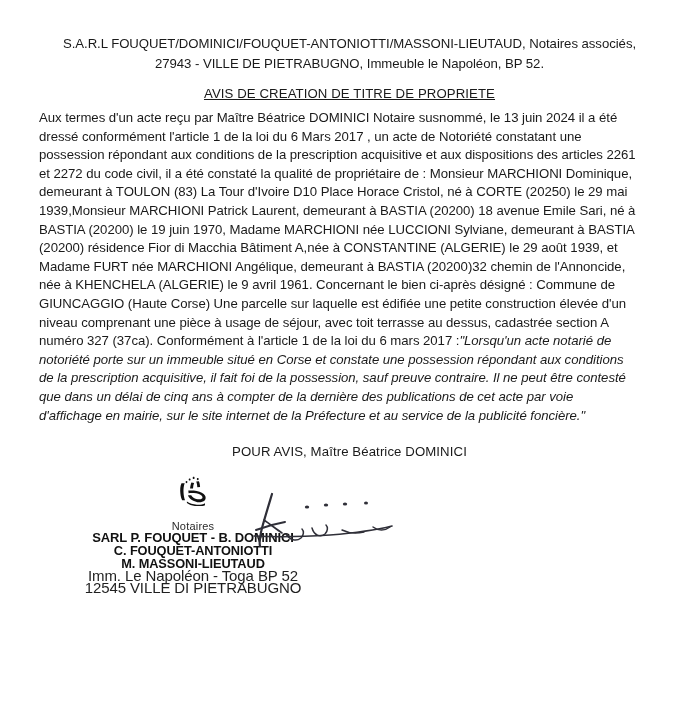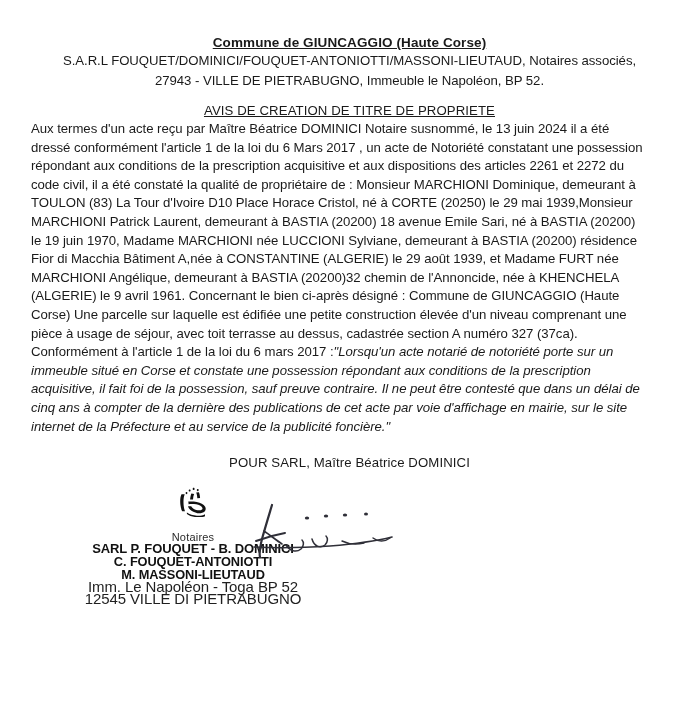--- a/index.html
+++ b/index.html
@@ -56,21 +56,21 @@
 
   
   .body-block {
     margin: 2px 54px 0 31px;
     font-size: 13.2px;
     line-height: 18.6px;
     text-align: left;
     letter-spacing: -0.05px;
   }
   .body-block p {
-    margin: 0;
+    margin: 8px;
   }
   .quoted {
     font-style: italic;
   }
 
   
   .closing {
     margin-top: 19px;
     text-align: center;
     font-size: 13.2px;
@@ -132,37 +132,36 @@
     height: 80px;
     pointer-events: none;
   }
 </style>
 </head>
 <body>
 
 <div class="page">
 
   <div class="header">
-    <div class="commune-title">Commune de GIUNCAGGIO (Haute Corse)</div>
     <div class="firm-lines">
       <span class="firm-line">S.A.R.L FOUQUET/DOMINICI/FOUQUET-ANTONIOTTI/MASSONI-LIEUTAUD, Notaires associés,</span>
       <span class="firm-line">27943 - VILLE DE PIETRABUGNO, Immeuble le Napoléon, BP 52.</span>
     </div>
   </div>
 
   <div class="notice-heading">
     <span>AVIS DE CREATION DE TITRE DE PROPRIETE</span>
   </div>
 
   <div class="body-block">
     <p><span>Aux termes d'un acte reçu par Maître Béatrice DOMINICI Notaire susnommé, le 13 juin 2024 il a été dressé conformément l'article 1 de la loi du 6 Mars 2017 , un acte de Notoriété constatant une possession répondant aux conditions de la prescription acquisitive et aux dispositions des articles 2261 et 2272 du code civil, il a été constaté la qualité de propriétaire de : Monsieur MARCHIONI Dominique, demeurant à TOULON (83) La Tour d'Ivoire D10 Place Horace Cristol, né à CORTE (20250) le 29 mai 1939,Monsieur MARCHIONI Patrick Laurent, demeurant à BASTIA (20200) 18 avenue Emile Sari, né à BASTIA (20200) le 19 juin 1970, Madame MARCHIONI née LUCCIONI Sylviane, demeurant à BASTIA (20200) résidence Fior di Macchia Bâtiment A,née à CONSTANTINE (ALGERIE) le 29 août 1939, et Madame FURT née MARCHIONI Angélique, demeurant à BASTIA (20200)32 chemin de l'Annoncide, née à KHENCHELA (ALGERIE) le 9 avril 1961. Concernant le bien ci-après désigné : Commune de GIUNCAGGIO (Haute Corse) Une parcelle sur laquelle est édifiée une petite construction élevée d'un niveau comprenant une pièce à usage de séjour, avec toit terrasse au dessus, cadastrée section A numéro 327 (37ca). Conformément à l'article 1 de la loi du 6 mars 2017 :</span><span class="quoted">"Lorsqu'un acte notarié de notoriété porte sur un immeuble situé en Corse et constate une possession répondant aux conditions de la prescription acquisitive, il fait foi de la possession, sauf preuve contraire. Il ne peut être contesté que dans un délai de cinq ans à compter de la dernière des publications de cet acte par voie d'affichage en mairie, sur le site internet de la Préfecture et au service de la publicité foncière."</span></p>
   </div>
 
   <div class="closing">
-    <span>POUR SARL, Maître Béatrice DOMINICI</span>
+    <span>POUR AVIS, Maître Béatrice DOMINICI</span>
   </div>
 
   <div class="stamp-area">
 
     <div class="stamp">
       <svg class="stamp-logo" viewBox="0 0 34 30">
         <g fill="#111111">
           <path d="M5.5 7.2 C4.3 9.5 3.9 13.5 4.4 17.8 C4.7 20.6 5.4 23 6.2 24.3 L9.0 24.3 C8.2 22.3 7.6 19.2 7.5 16.0 C7.4 12.6 7.8 9.4 8.7 7.2 Z"></path>
           <path d="M10.4 5.1 C10.0 5.1 9.6 5.5 9.6 6.1 C9.6 6.7 10.0 7.2 10.5 7.2 C11.0 7.2 11.4 6.7 11.4 6.1 C11.4 5.5 11.0 5.1 10.4 5.1 Z"></path>
           <path d="M13.6 2.4 C13.1 2.4 12.7 2.9 12.7 3.5 C12.7 4.1 13.1 4.6 13.7 4.6 C14.2 4.6 14.6 4.1 14.6 3.5 C14.6 2.9 14.2 2.4 13.6 2.4 Z"></path>

